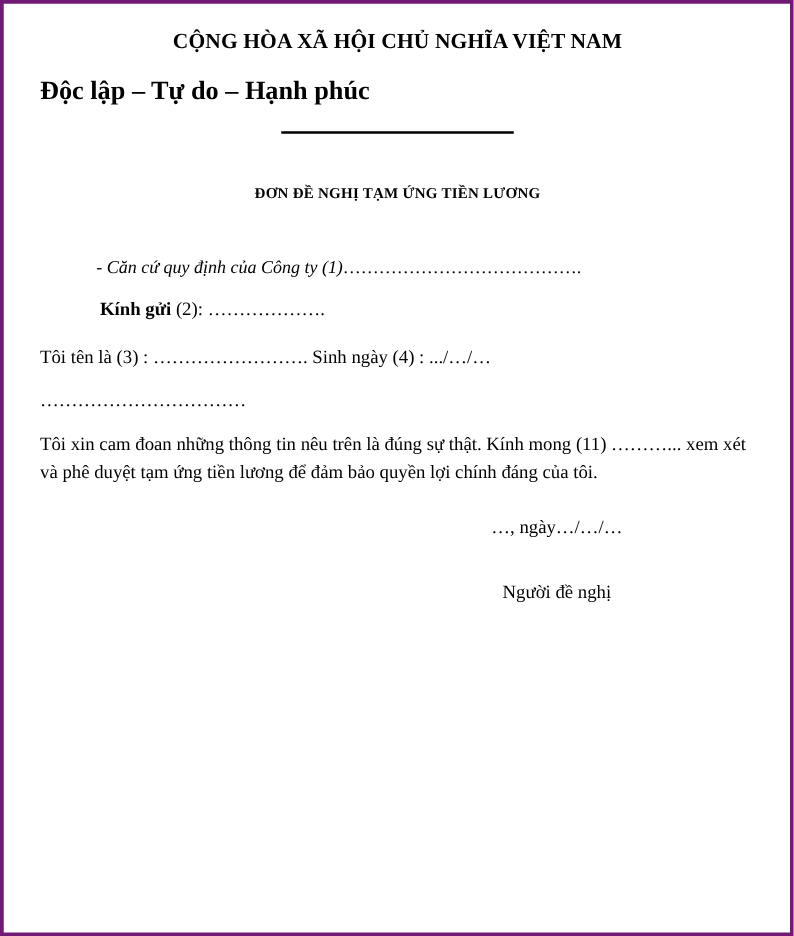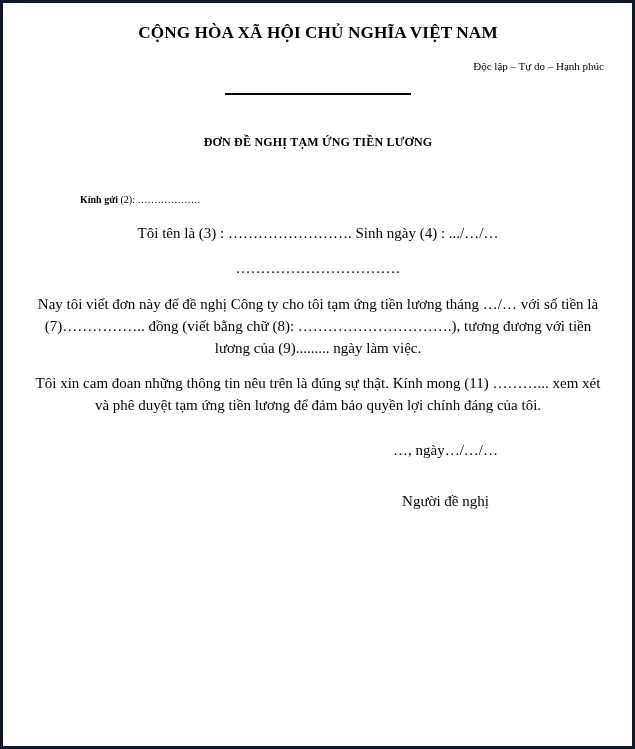--- a/index.html
+++ b/index.html
@@ -13,21 +13,21 @@
     font-family: "Liberation Serif", "DejaVu Serif", serif;
     color: #000000;
     overflow: hidden;
   }
 
   #page {
     position: relative;
     box-sizing: border-box;
     width: 635px;
     height: 749px;
-    border: 3px solid #0f172a;
+    border: 3px solid #701a75;
     background: #ffffff;
     padding: 0;
   }
 
   .inner {
     position: absolute;
     left: 0; top: 0;
     width: 100%;
     height: 100%;
     box-sizing: border-box;
@@ -37,23 +37,23 @@
   
   .national-title {
     text-align: center;
     font-weight: bold;
     font-size: 17.2px;
     letter-spacing: 0.1px;
     margin: 6px 0 0 0;
     line-height: 1.2;
   }
   .national-motto {
-    text-align: right;
-    font-weight: normal;
-    font-size: 11px;
+    text-align: left;
+    font-weight: bold;
+    font-size: 21px;
     margin: 16px 0 0 0;
     line-height: 1.2;
   }
   .rule-wrap {
     text-align: center;
     margin-top: 20px;
     height: 10px;
   }
   .rule {
     display: inline-block;
@@ -80,36 +80,36 @@
     font-style: italic;
     font-size: 14.4px;
     line-height: 1.25;
   }
   .basis-line { margin: 0 0 14px 0; }
   .basis-line:last-child { margin-bottom: 0; }
   .dots-roman { font-style: normal; }
 
   
   .recipient {
-    margin-top: 36px;
+    margin-top: 16px;
     padding-left: 48px;
-    font-size: 10px;
+    font-size: 15px;
     line-height: 1.3;
   }
   .recipient .label { font-weight: bold; }
 
   
   .body-block {
     margin-top: 16px;
     font-size: 15px;
     line-height: 1.48;
   }
   .para {
     margin: 0 0 13px 0;
-    text-align: center;
+    text-align: left;
   }
 
   
   .sign-block {
     margin-top: 22px;
     width: 100%;
     text-align: center;
     font-size: 15px;
     line-height: 1.55;
   }
@@ -132,30 +132,30 @@
 
     <div class="national-motto">Độc lập – Tự do – Hạnh phúc</div>
 
     <div class="rule-wrap">
       <span class="rule"></span>
     </div>
 
     <div class="doc-title">ĐƠN ĐỀ NGHỊ TẠM ỨNG TIỀN LƯƠNG</div>
 
     <div class="basis-block">
+      <div class="basis-line"><span>- Căn cứ quy định của Công ty (1)</span><span class="dots-roman">………………………………….</span></div>
     </div>
 
     <div class="recipient">
       <span class="label">Kính gửi</span><span> (2): ……………….</span>
     </div>
 
     <div class="body-block">
       <div class="para">Tôi tên là (3) : ……………………. Sinh ngày (4) : .../…/…</div>
       <div class="para">……………………………</div>
-      <div class="para">Nay tôi viết đơn này để đề nghị Công ty cho tôi tạm ứng tiền lương tháng …/… với số tiền là (7)…………….. đồng (viết bằng chữ (8): ………………………….), tương đương với tiền lương của (9)......... ngày làm việc.</div>
       <div class="para">Tôi xin cam đoan những thông tin nêu trên là đúng sự thật. Kính mong (11) ………... xem xét và phê duyệt tạm ứng tiền lương để đảm bảo quyền lợi chính đáng của tôi.</div>
     </div>
 
     <div class="sign-block">
       <div class="sign-inner">
         <span class="sign-line sign-date">…, ngày…/…/…</span>
         <span class="sign-line">Người đề nghị</span>
         
       </div>
     </div>

